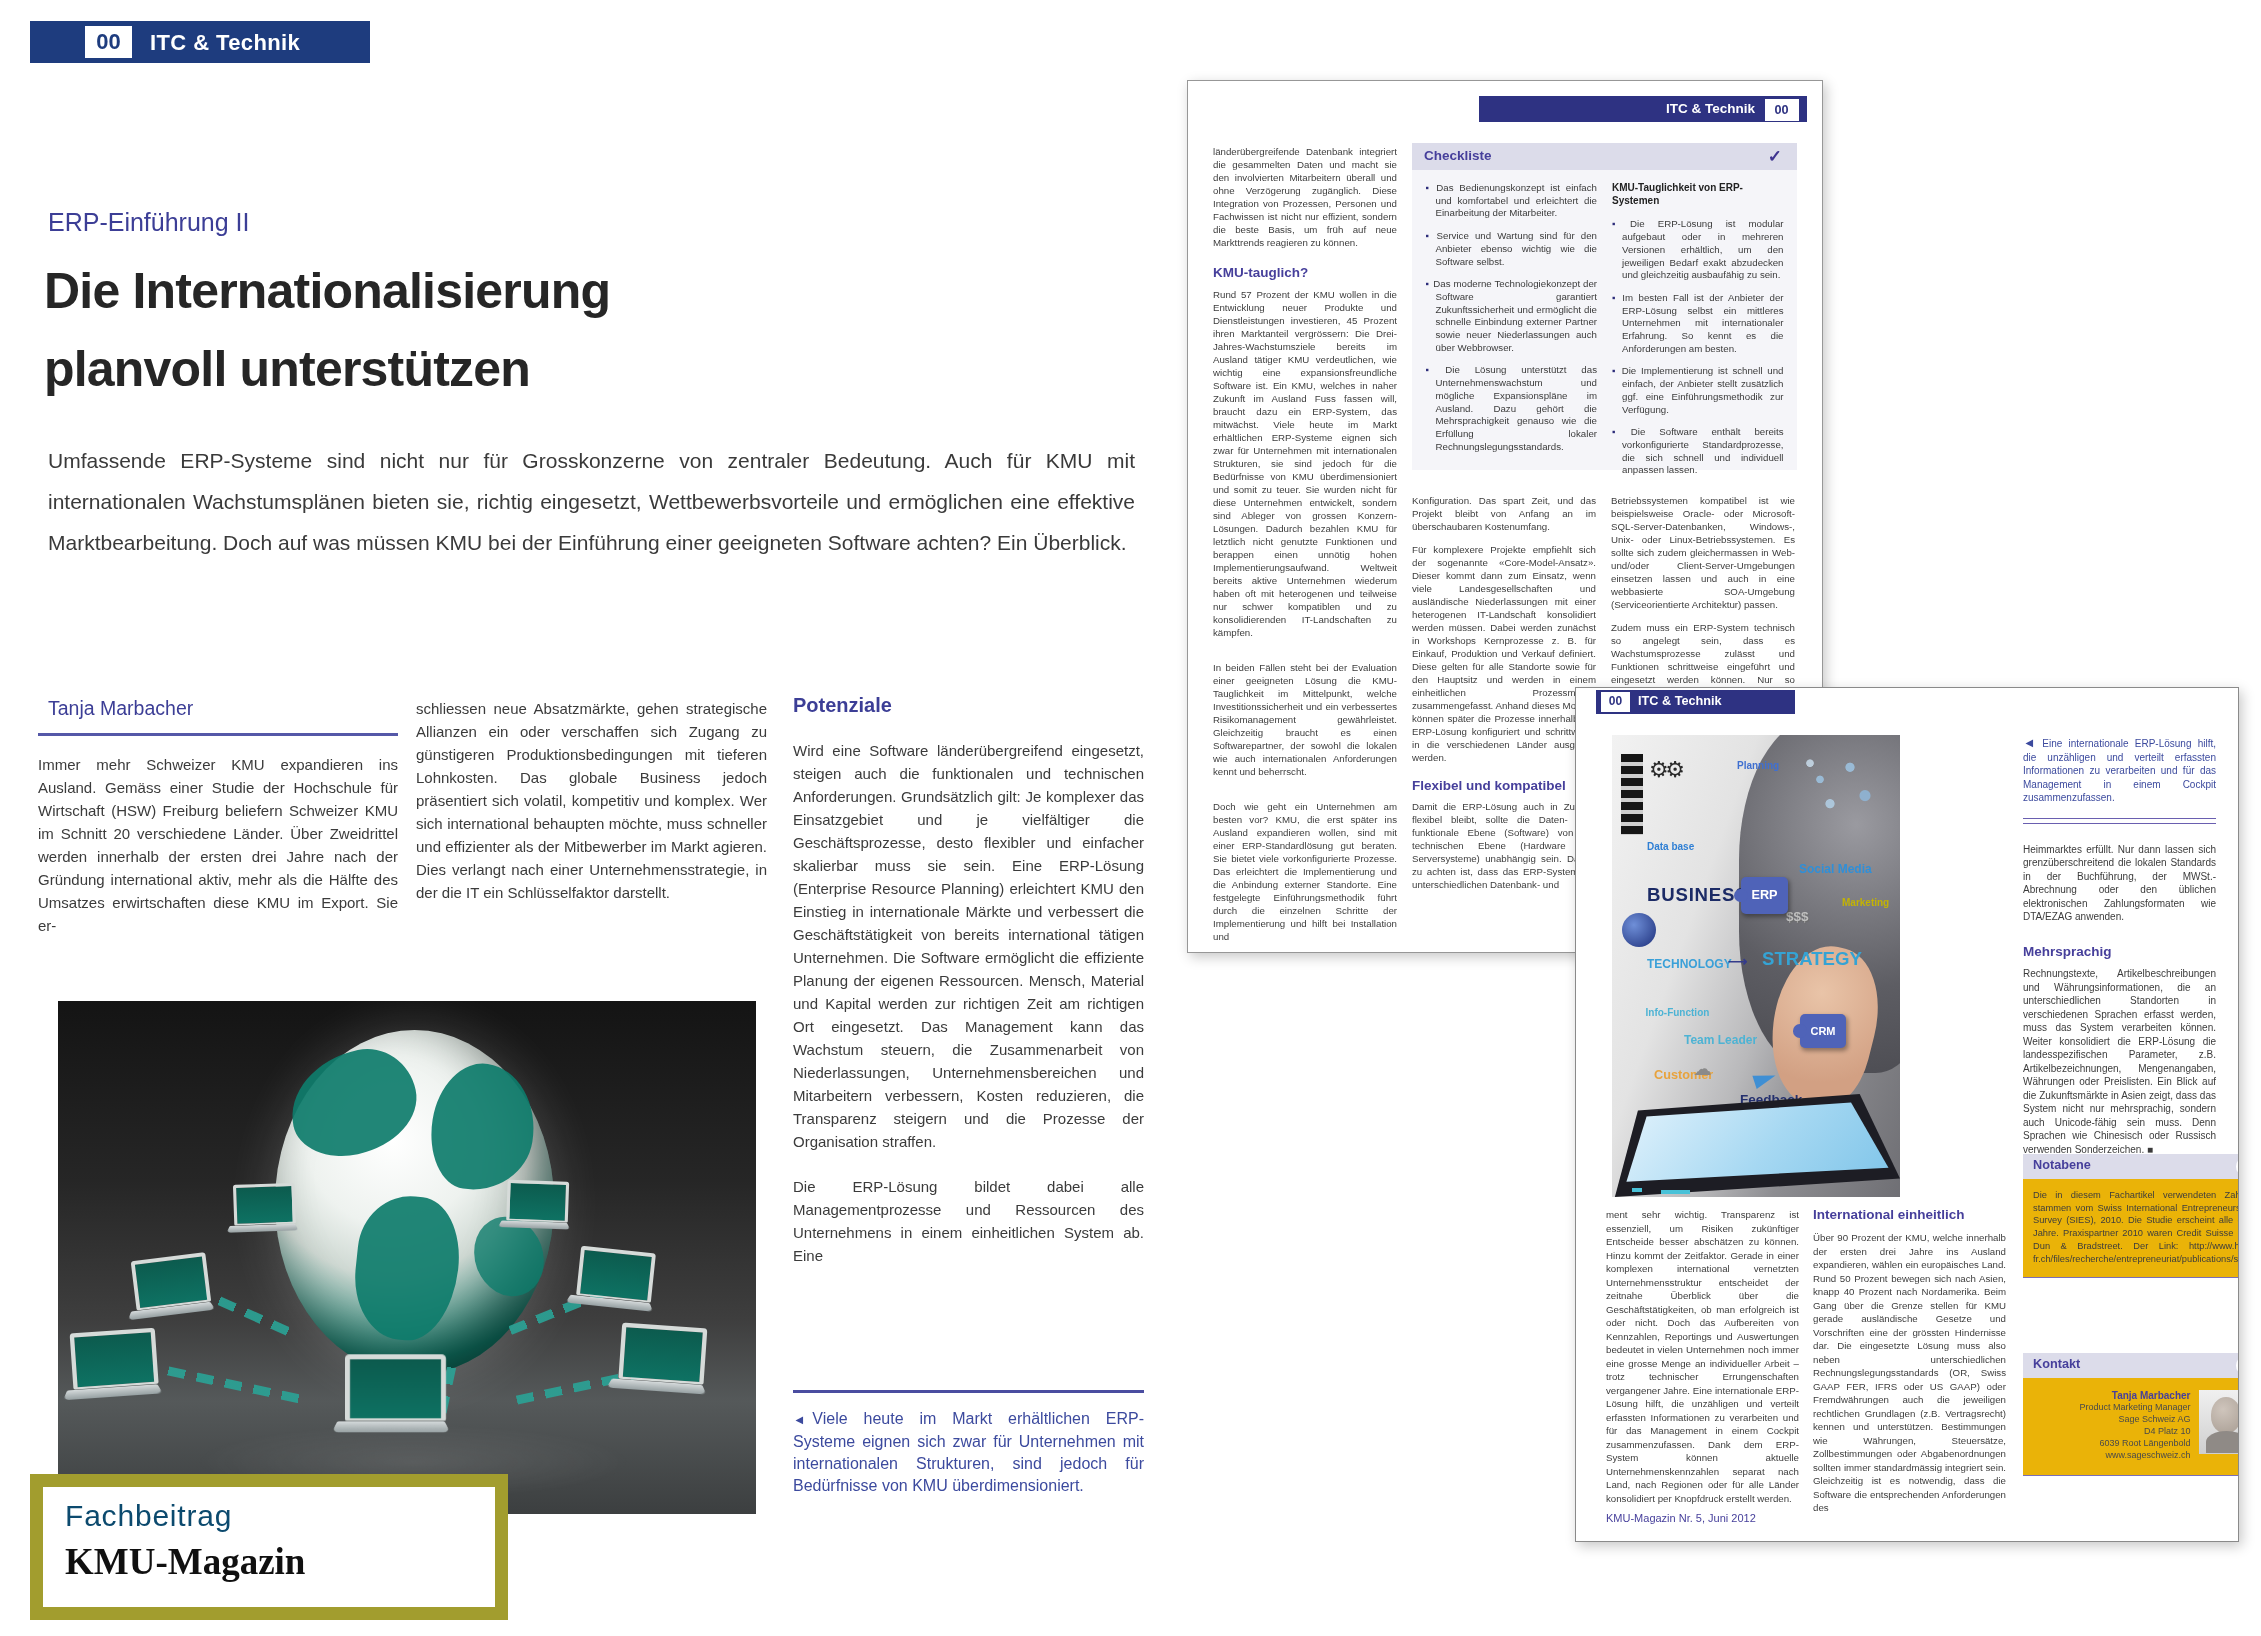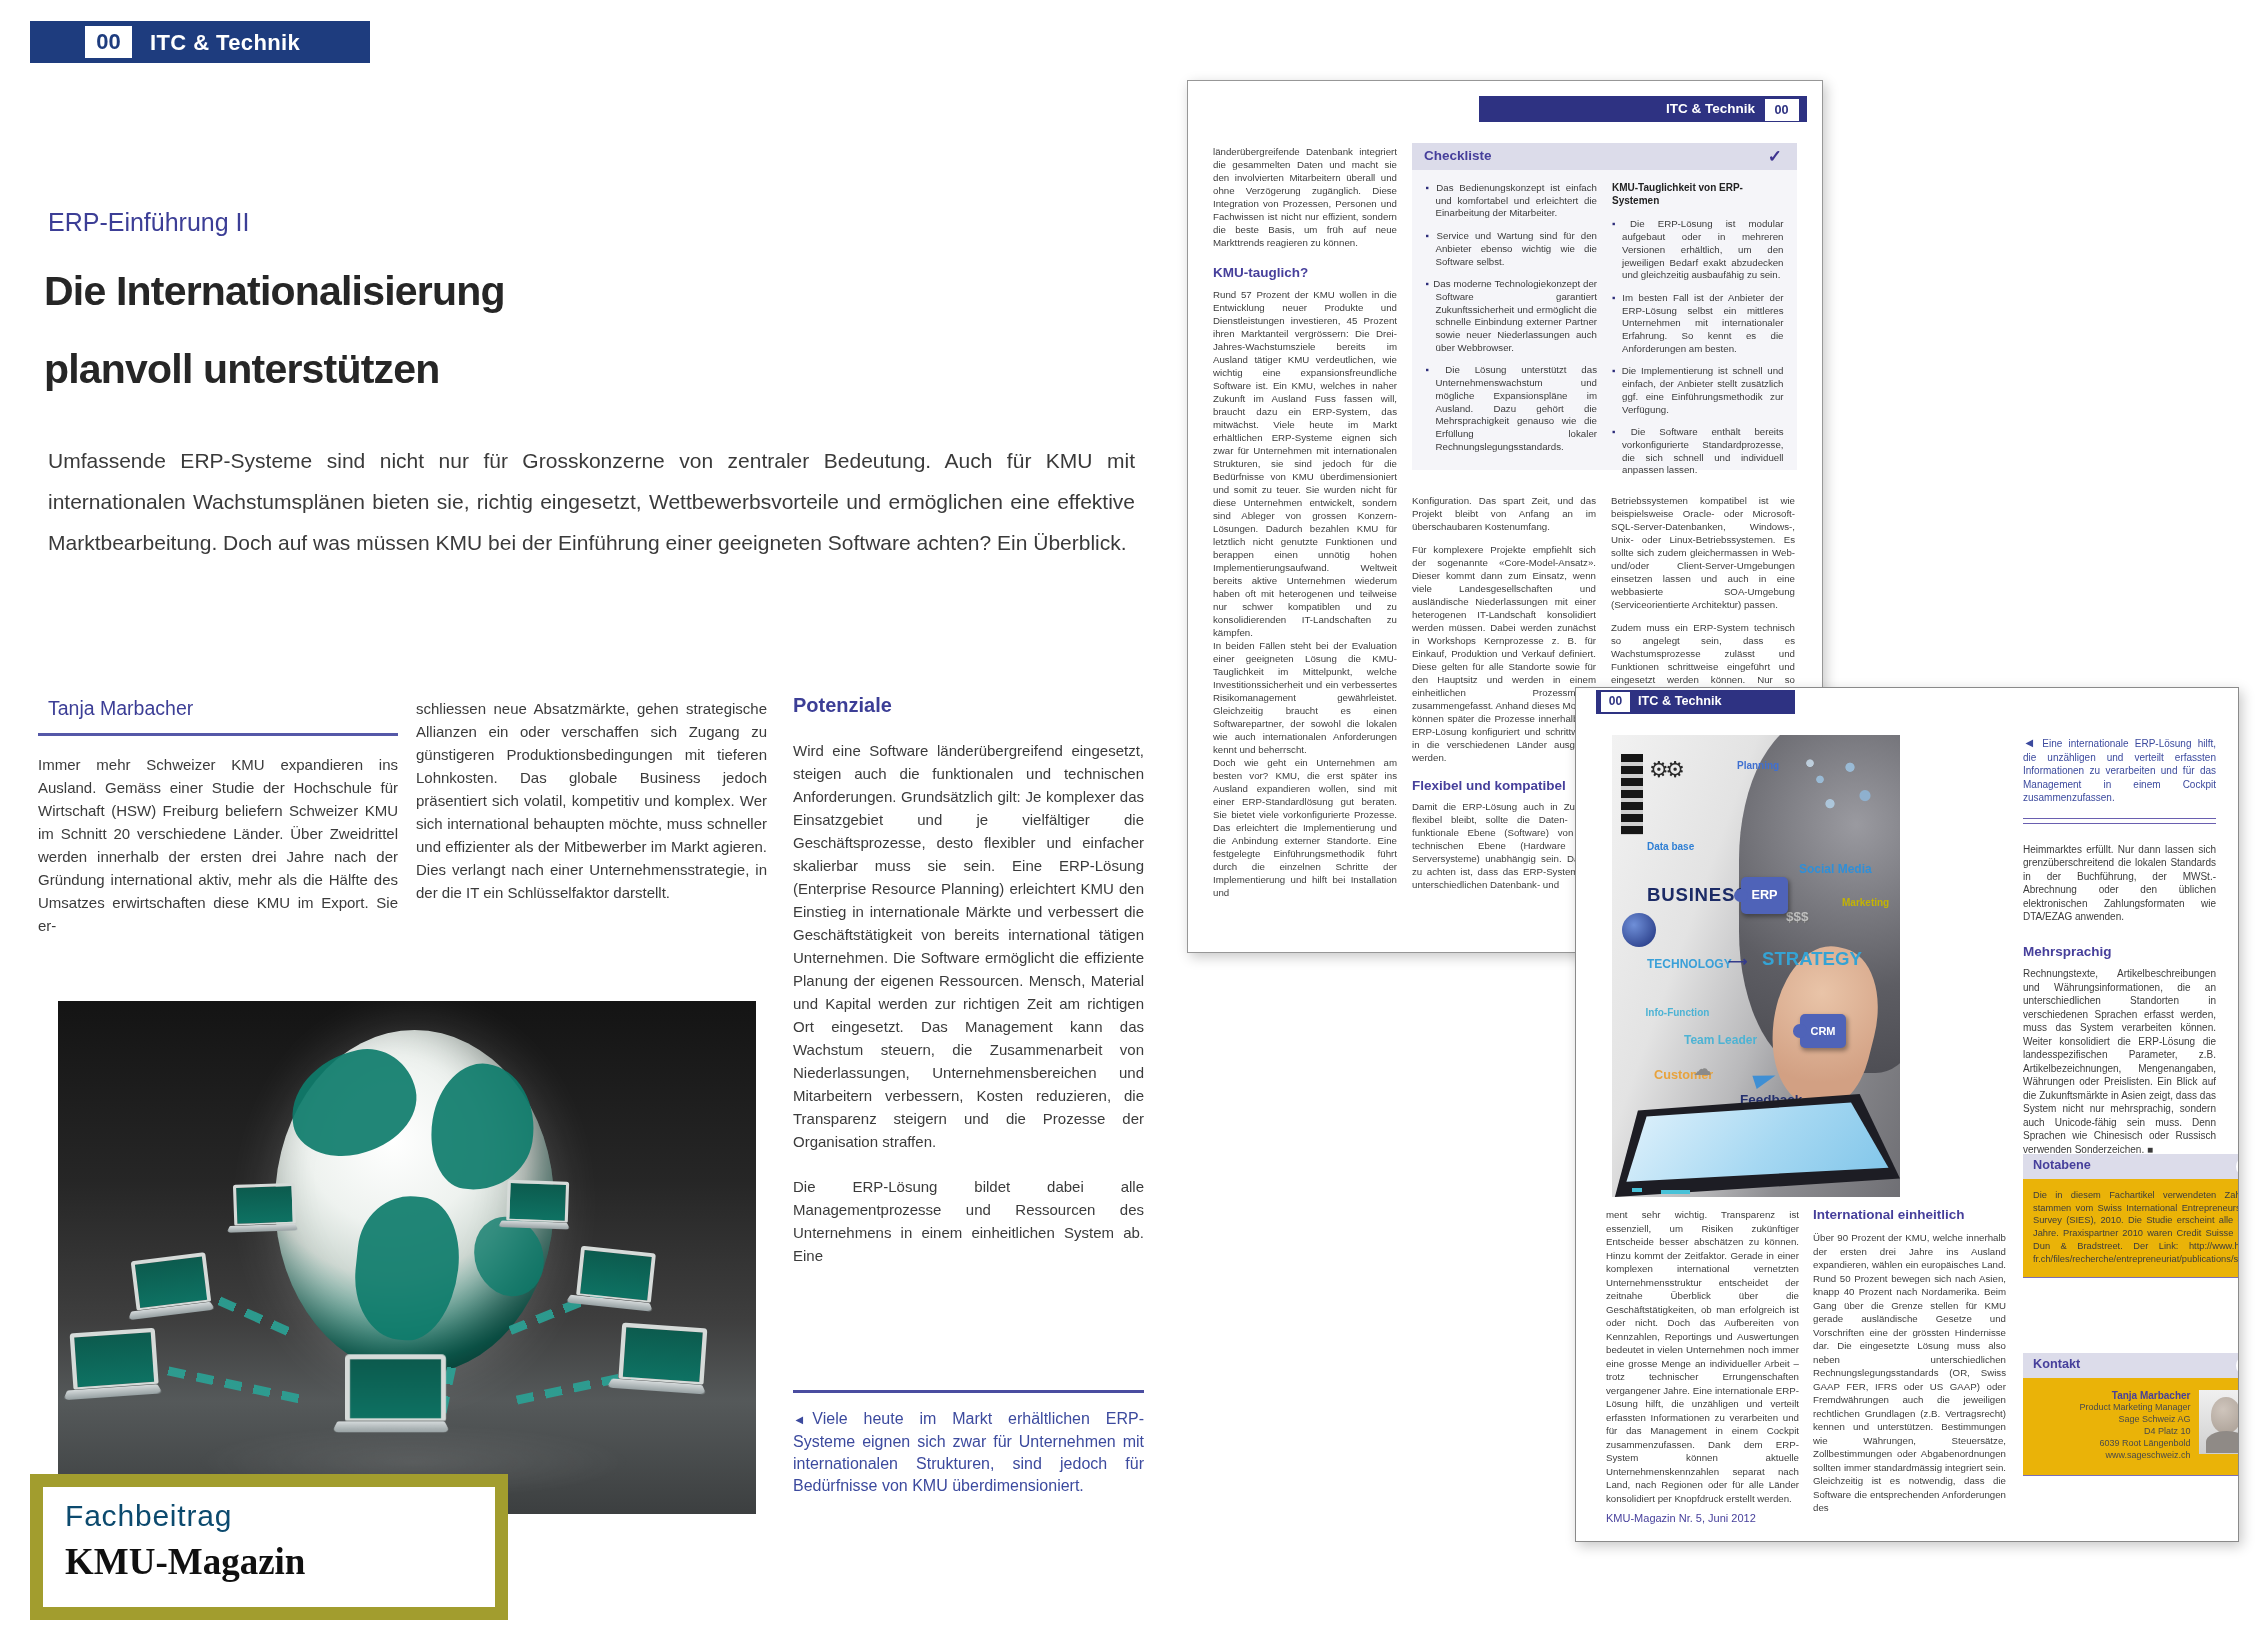--- a/index.html
+++ b/index.html
@@ -7,21 +7,21 @@
   #canvas{position:relative;width:2261px;height:1637px;background:#fff;overflow:hidden;}
   .abs{position:absolute;}
   .just{text-align:justify;}
 
   
   .m-bar{left:30px;top:21px;width:340px;height:42px;background:#1e3c7e;}
   .m-num{left:55px;top:5px;width:47px;height:32px;background:#fff;color:#1e3c7e;
          font-size:22px;font-weight:bold;text-align:center;line-height:32px;}
   .m-bar-label{left:120px;top:8.5px;color:#fff;font-size:22px;font-weight:bold;letter-spacing:0.4px;}
   .m-kicker{left:48px;top:208px;font-size:25px;color:#3c3e96;}
-  .m-title{left:44px;top:252px;font-size:41px;line-height:78px;font-weight:bold;color:#262626;letter-spacing:-0.8px;}
+  .m-title{left:44px;top:252px;font-size:50px;line-height:78px;font-weight:bold;color:#262626;letter-spacing:-0.8px;}
   .m-intro{left:48px;top:440px;width:1087px;font-size:21px;line-height:41px;color:#3a3a3a;}
   .m-author{left:48px;top:697px;font-size:19.5px;color:#3c3e96;}
   .m-author-rule{left:38px;top:733px;width:360px;height:2.5px;background:#5558a8;}
   .m-col{width:360px;font-size:15px;line-height:23px;color:#3b3b3b;}
   .m-col1{left:38px;top:753px;}
   .m-col2{left:416px;top:697px;width:351px;}
   .m-col3{left:793px;top:694px;width:351px;}
   .m-h2{font-size:20px;font-weight:bold;color:#3c3e96;margin:0 0 22px 0;}
   .m-col3 p{margin:0;}
   .m-col3 p + p{margin-top:22px;}
@@ -74,21 +74,21 @@
   .pv-p{margin:0;}
 
   
   .page2{left:1187px;top:80px;width:634px;height:871px;}
   .p2-bar{left:291px;top:15px;width:328px;height:26px;background:#2e3282;}
   .p2-bar-label{right:52px;top:5px;color:#fff;font-size:13.5px;font-weight:bold;}
   .p2-num{right:8.5px;top:3.4px;width:34px;height:22px;background:#fff;color:#2e3282;
           font-size:12.7px;font-weight:bold;text-align:center;line-height:22px;}
   .p2-col1{left:25px;top:64px;width:184px;height:795px;overflow:hidden;}
   .p2-col1 .pv-h{margin:17px 0 8.5px 0;}
-  .p2-col1 .pv-p + .pv-p{margin-top:0;}
+  .p2-col1 .pv-p + .pv-p{margin-top:22px;}
   .clbox{left:224px;top:62px;width:385px;height:327px;background:#f5f5f9;}
   .clhead{position:relative;height:27px;background:#dcdcea;}
   .clhead-title{position:absolute;left:12px;top:5px;font-size:13.5px;font-weight:bold;color:#463f9b;}
   .clcheck{position:absolute;right:15px;top:3.4px;font-size:17px;font-weight:bold;color:#3f3490;}
   .clbody{padding:12px 13.5px 0 13.5px;}
   .clsub{font-size:10px;font-weight:bold;color:#222;margin-bottom:11px;}
   .clcols{display:flex;gap:15px;}
   .clcol{flex:1;margin:0;padding:0;list-style:none;font-size:9.7px;line-height:12.7px;}
   .clcol li{margin:0 0 10px 0;padding-left:10px;text-indent:-10px;text-align:justify;}
   .clcol li::before{content:"▪";color:#2c2c7a;margin-right:4.2px;}

